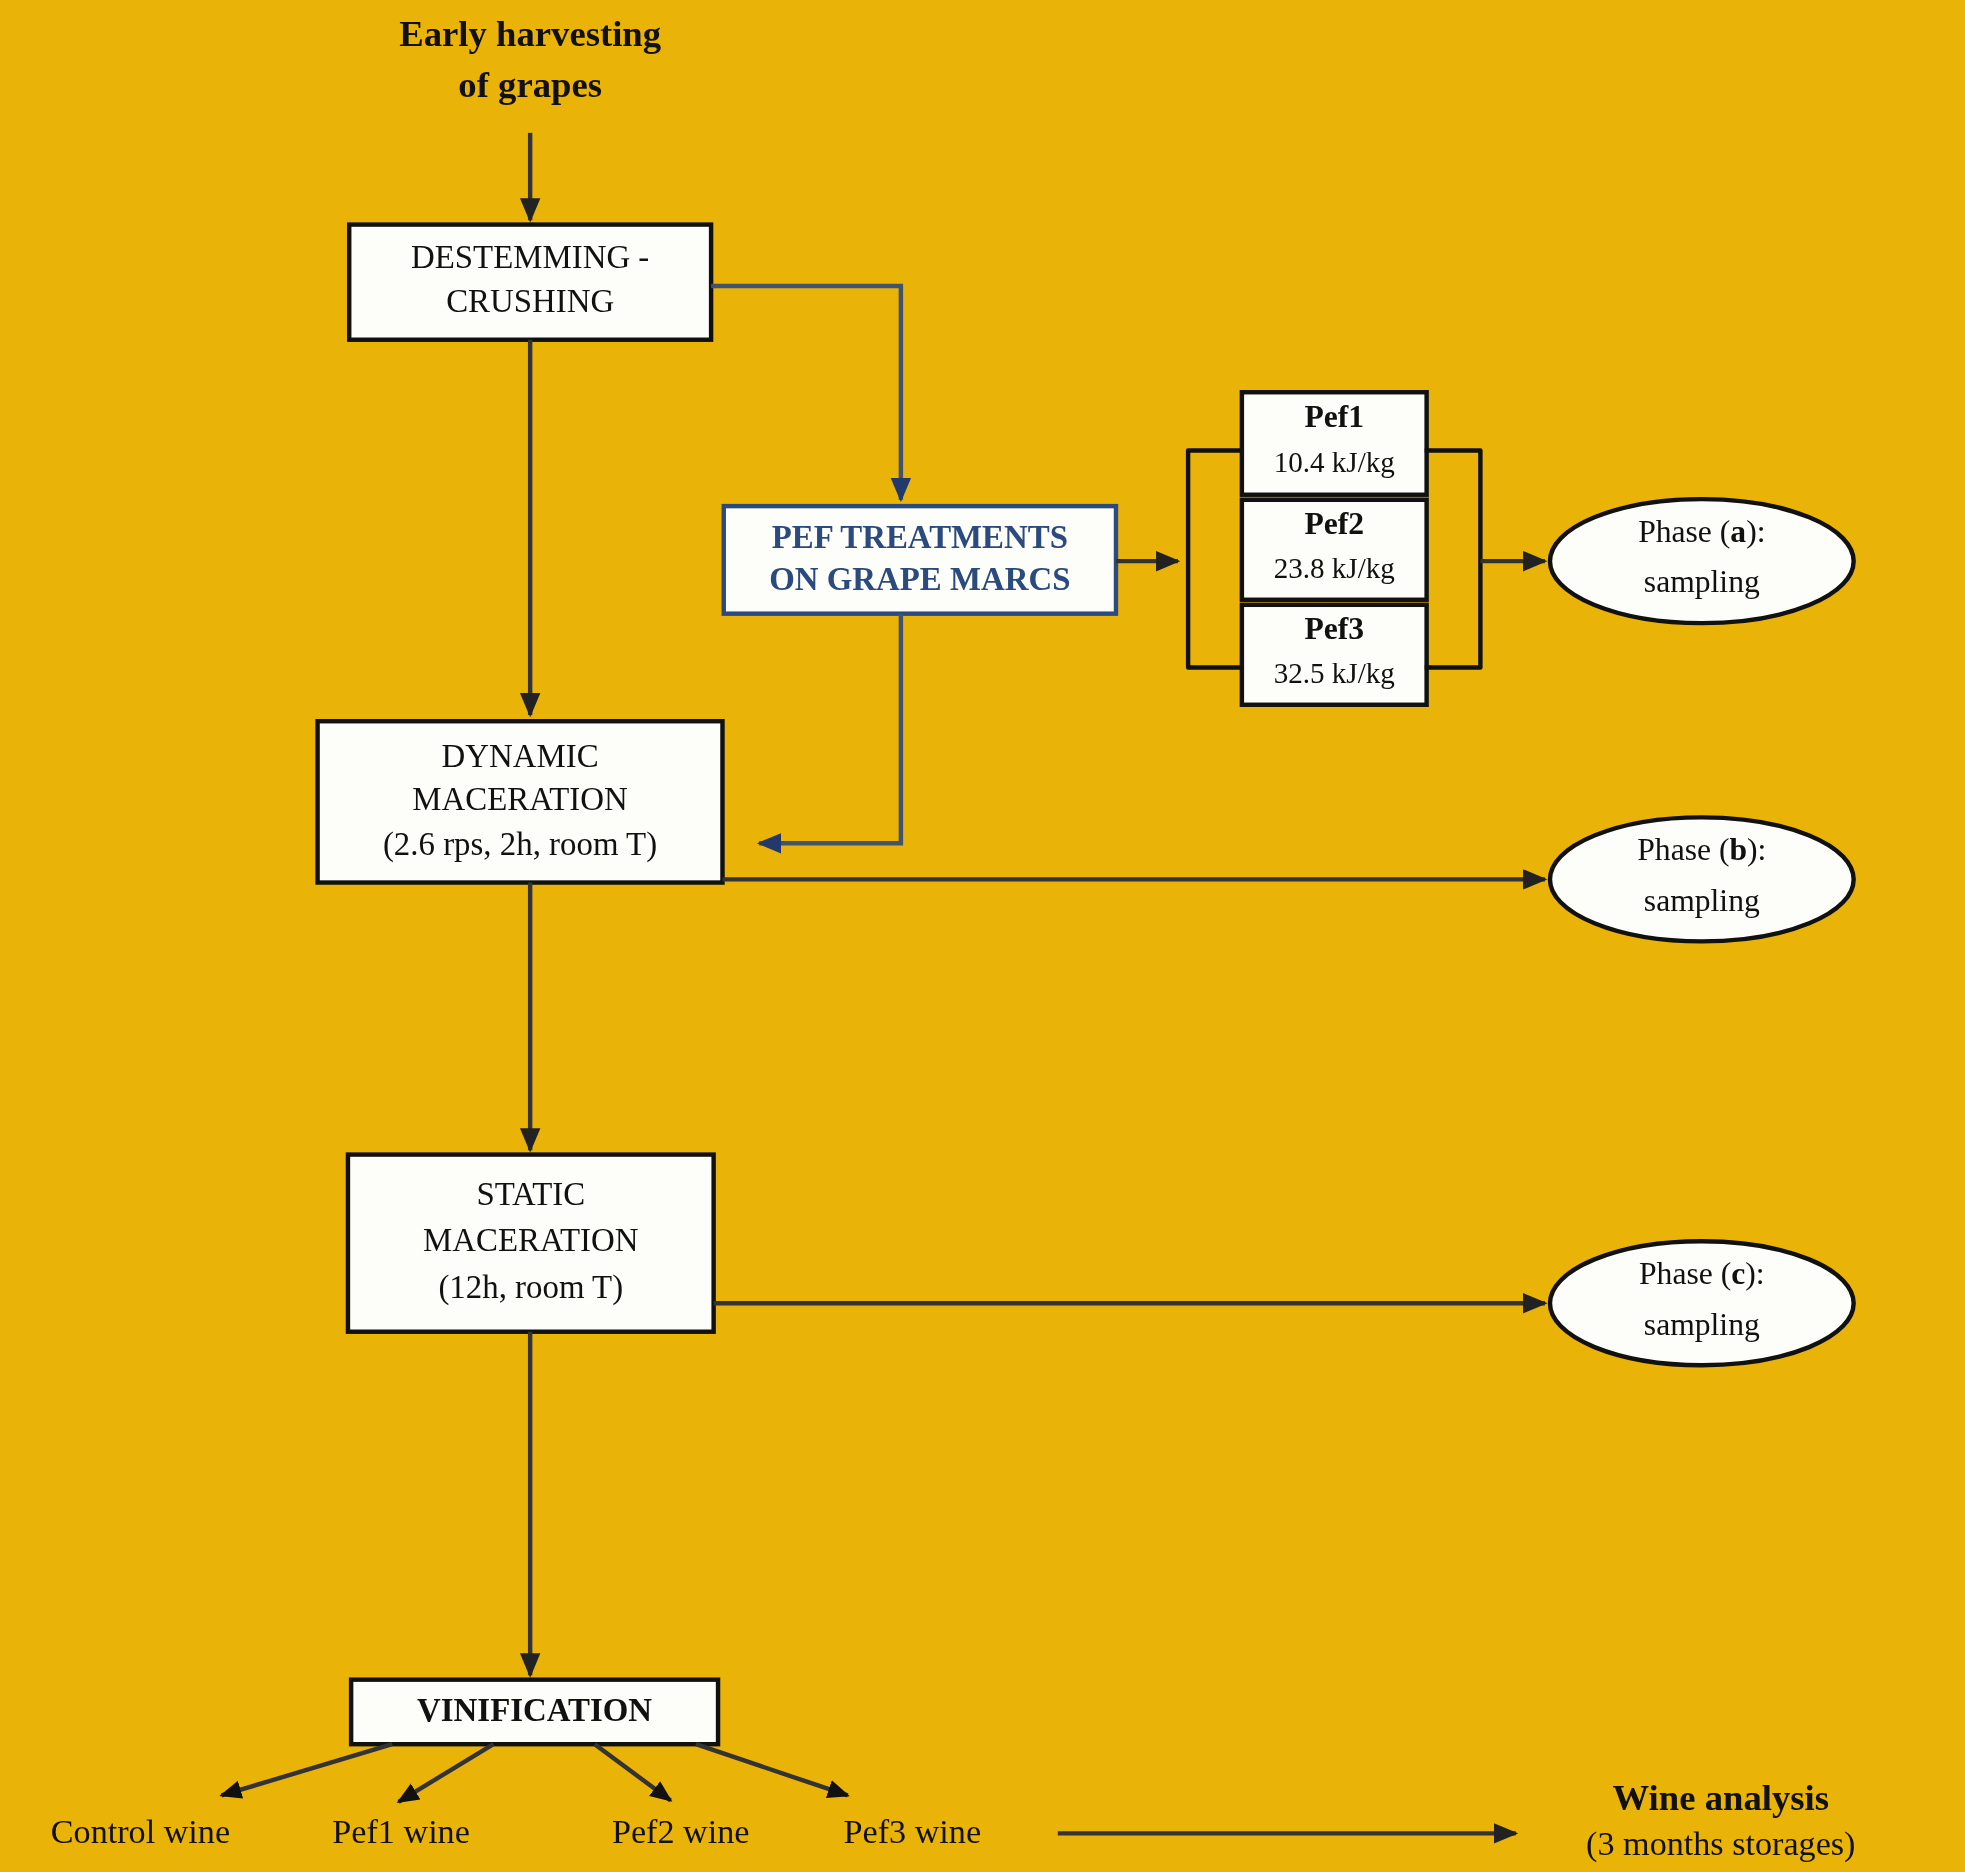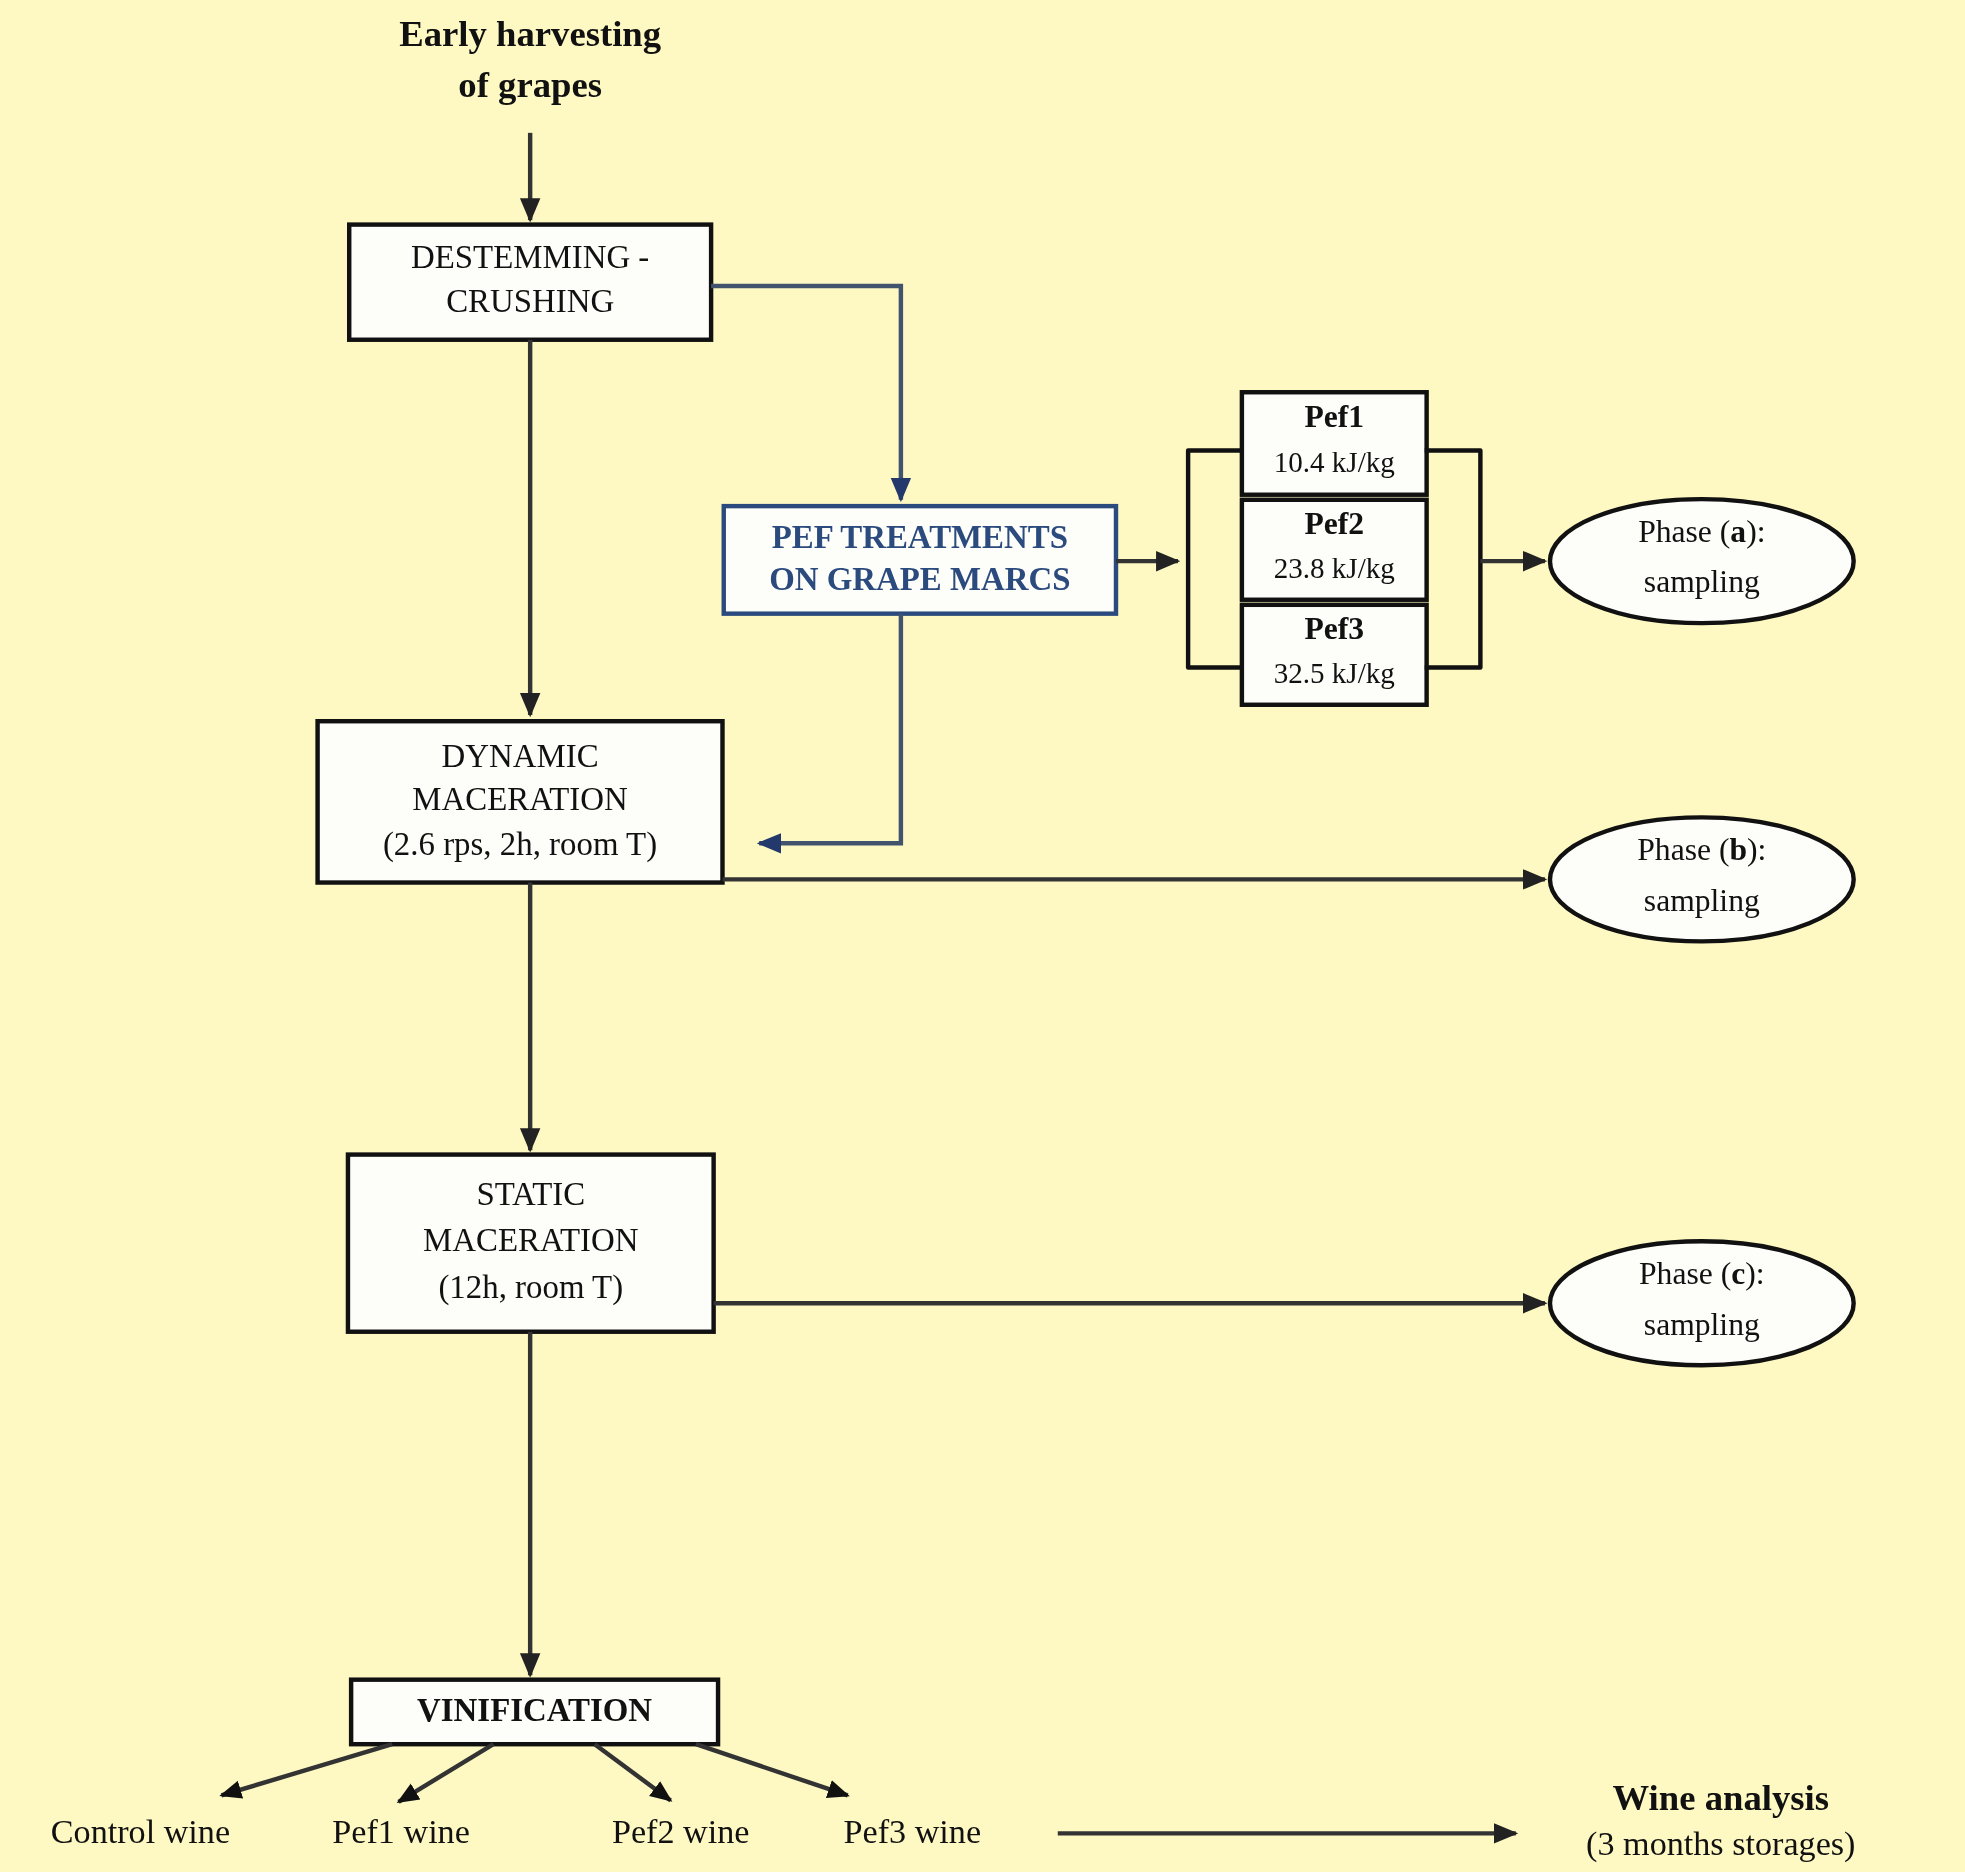--- a/index.html
+++ b/index.html
@@ -10,21 +10,21 @@
   body {
     width: 1965px;
     height: 1872px;
     font-family: "Liberation Serif", "DejaVu Serif", serif;
     overflow: hidden;
   }
   #diagram-root {
     position: relative;
     width: 1965px;
     height: 1872px;
-    background: #fef9c3;
+    background: #eab308;
   }
   svg#flow {
     position: absolute;
     left: 0;
     top: 0;
     width: 1965px;
     height: 1872px;
   }
   .node-box {
     fill: #fdfdfa;

